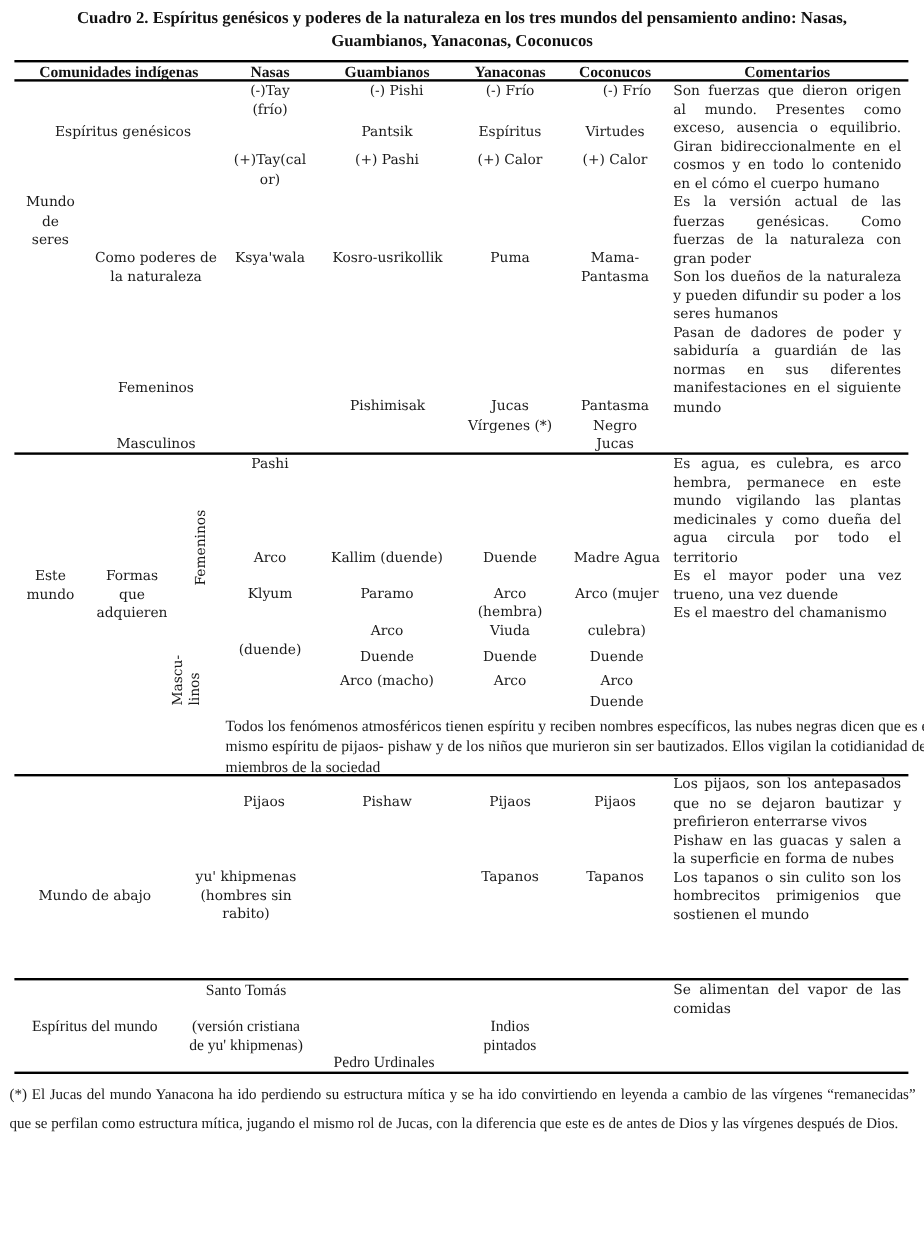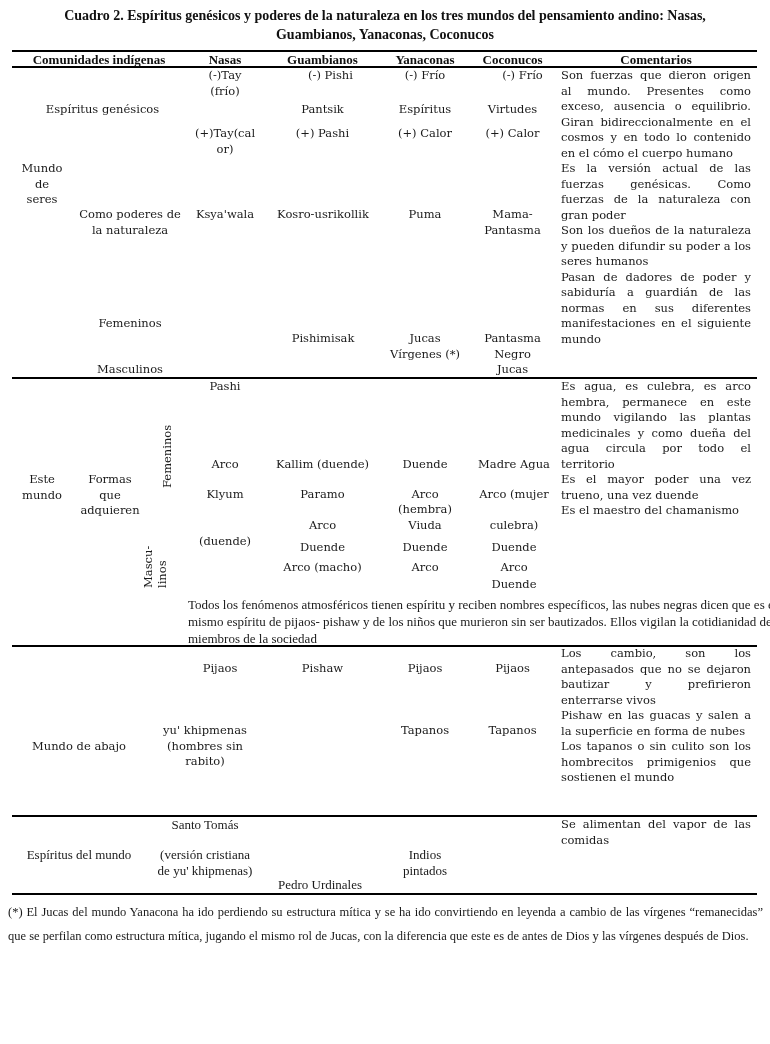--- a/index.html
+++ b/index.html
@@ -163,21 +163,21 @@
 
 <div class="t c" style="left:150px;width:110px;top:723px;">
   <div>yu' khipmenas</div>
   <div>(hombres sin</div>
   <div>rabito)</div>
 </div>
 <div class="t c" style="left:385px;width:80px;top:723px;">Tapanos</div>
 <div class="t c" style="left:470px;width:85px;top:723px;">Tapanos</div>
 
 <div class="comment" style="top:646px;">
-  <p>Los cambio, son los antepasados que no se dejaron bautizar y prefirieron enterrarse vivos</p>
+  <p>Los pijaos, son los antepasados que no se dejaron bautizar y prefirieron enterrarse vivos</p>
   <p>Pishaw en las guacas y salen a la superficie en forma de nubes</p>
   <p>Los tapanos o sin culito son los hombrecitos primigenios que sostienen el mundo</p>
 </div>
 
 <div class="t c ser" style="left:14px;width:130px;top:847px;">Espíritus del mundo</div>
 <div class="t c ser" style="left:150px;width:110px;top:817px;">Santo Tomás</div>
 <div class="t c ser" style="left:145px;width:120px;top:847px;">
   <div>(versión cristiana</div>
   <div>de yu' khipmenas)</div>
 </div>

